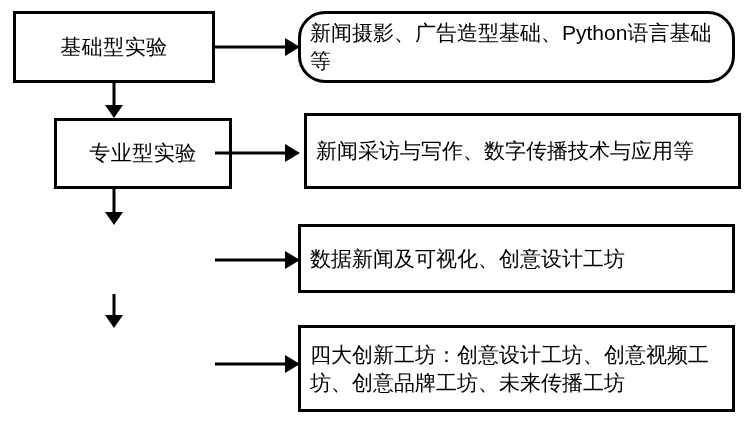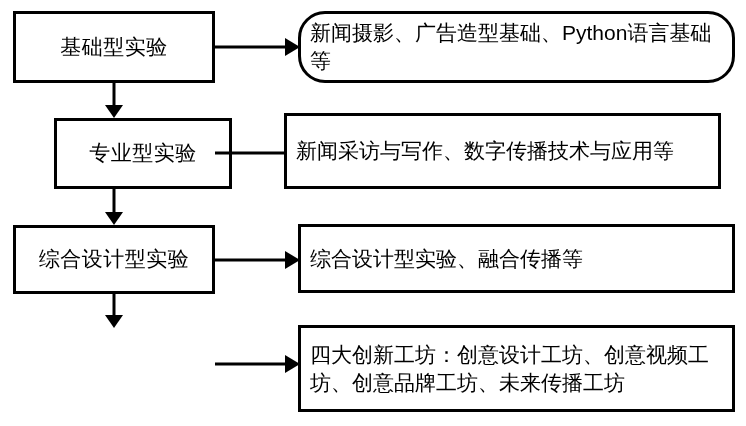--- a/index.html
+++ b/index.html
@@ -91,44 +91,41 @@
     <span class="box-text">专业型实验</span>
   </div>
 
   <div class="arrow" style="left:215px; top:139px; width:85px; height:28px;">
     <svg width="85" height="28" viewBox="0 0 85 28">
       <line class="arrow-line" x1="0" y1="14" x2="72" y2="14" stroke-width="3"></line>
       <polygon class="arrow-head" points="70,5 85,14 70,23"></polygon>
     </svg>
   </div>
 
-  <div class="node-box right-box" style="left:284px; top:113px; width:437px; height:76px;">
+  <div class="node-box right-box" style="left:304px; top:113px; width:437px; height:76px;">
     <span class="box-text">新闻采访与写作、数字传播技术与应用等</span>
   </div>
 
   <div class="arrow" style="left:100px; top:189px; width:28px; height:36px;">
     <svg width="28" height="36" viewBox="0 0 28 36">
       <line class="arrow-line" x1="14" y1="0" x2="14" y2="25" stroke-width="3"></line>
       <polygon class="arrow-head" points="5,23 14,36 23,23"></polygon>
     </svg>
   </div>
 
-  <div class="node-box left-box" style="left:13px; top:225px; width:202px; height:69px;">
-    <span class="box-text">综合设计型实验</span>
-  </div>
 
   <div class="arrow" style="left:215px; top:246px; width:85px; height:28px;">
     <svg width="85" height="28" viewBox="0 0 85 28">
       <line class="arrow-line" x1="0" y1="14" x2="72" y2="14" stroke-width="3"></line>
       <polygon class="arrow-head" points="70,5 85,14 70,23"></polygon>
     </svg>
   </div>
 
   <div class="node-box right-box" style="left:298px; top:224px; width:437px; height:69px;">
-    <span class="box-text">综合设计型实验、融合传播等</span>
+    <span class="box-text">数据新闻及可视化、创意设计工坊</span>
   </div>
 
   <div class="arrow" style="left:100px; top:294px; width:28px; height:34px;">
     <svg width="28" height="34" viewBox="0 0 28 34">
       <line class="arrow-line" x1="14" y1="0" x2="14" y2="23" stroke-width="3"></line>
       <polygon class="arrow-head" points="5,21 14,34 23,21"></polygon>
     </svg>
   </div>
 
 

